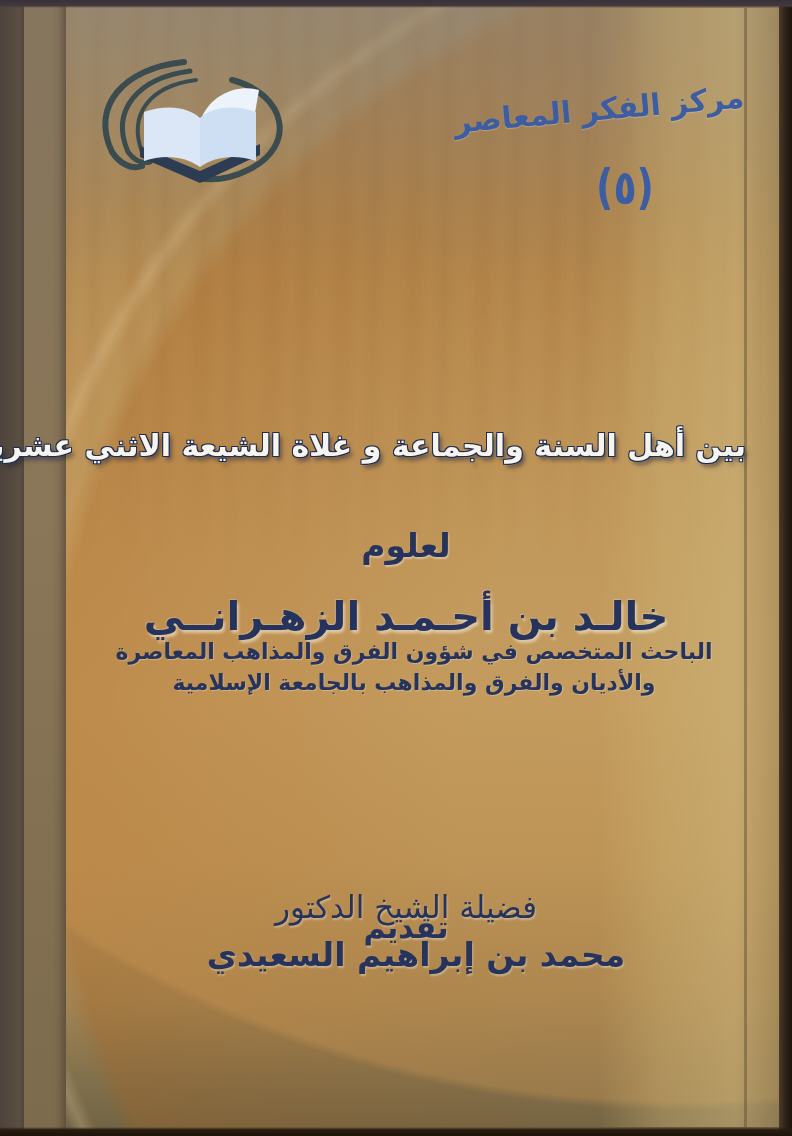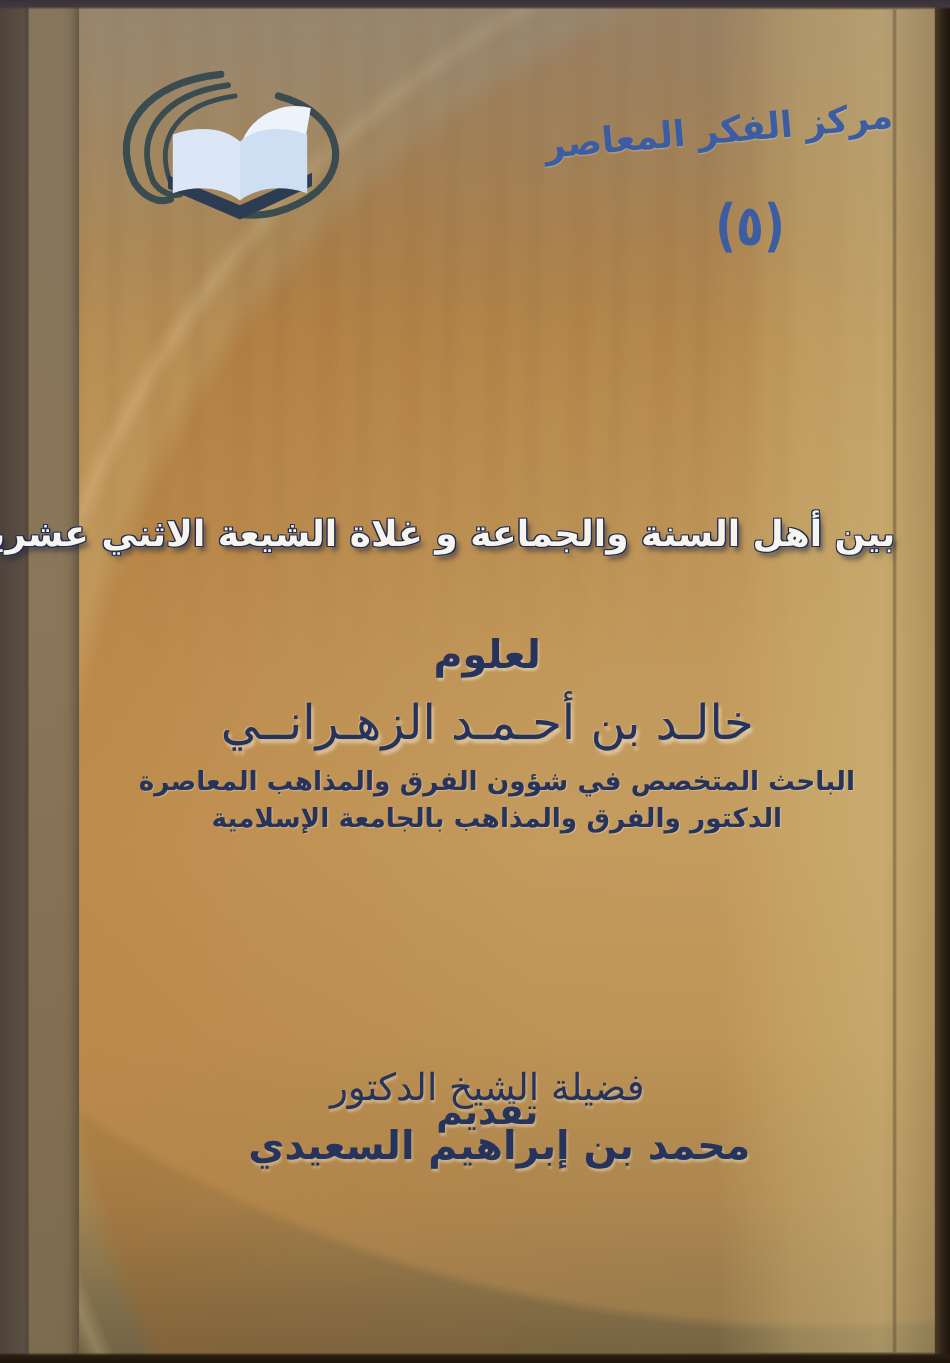--- a/index.html
+++ b/index.html
@@ -110,21 +110,21 @@
   }
   .subtitle{
     top:428px;font-size:30px;font-weight:700;color:var(--subtitle_fill);
     text-shadow:
       1px 1px 0 var(--title_outline), -1px -1px 0 var(--title_outline),
       1px -1px 0 var(--title_outline), -1px 1px 0 var(--title_outline),
       3px 4px 4px rgba(25,32,62,0.55);
   }
   .byline{top:526px;font-size:33px;font-weight:700;color:var(--text_navy);
     text-shadow:1px 2px 2px rgba(245,240,225,0.45);}
-  .author{top:580px;font-size:40px;font-weight:400;color:var(--text_navy);
+  .author{top:593px;font-size:40px;font-weight:700;color:var(--text_navy);
     text-shadow:2px 3px 3px rgba(245,240,225,0.55),-1px -1px 0 rgba(255,255,255,0.20);}
   .bio{top:636px;font-size:22px;font-weight:700;line-height:31px;color:var(--text_navy);
     text-shadow:1px 1px 1px rgba(240,235,220,0.35);}
   .bio span{display:block;padding-left:16px;}
   .fw-label{top:872px;font-size:30px;font-weight:700;color:var(--text_navy);
     text-shadow:1px 2px 2px rgba(240,235,220,0.40);margin-top:38px;}
   .fw-honorific{top:889px;font-size:31px;font-weight:400;color:var(--text_navy);
     text-shadow:1px 2px 2px rgba(240,235,220,0.40);}
   .fw-name{top:935px;font-size:33px;font-weight:700;color:var(--text_navy);
     text-shadow:1px 2px 2px rgba(240,235,220,0.40);padding-left:20px;}
@@ -170,21 +170,21 @@
     <div class="brand">مركز الفكر المعاصر</div>
     <div class="series">(٥)</div>
 
     <div class="center-line subtitle">بين أهل السنة والجماعة و غلاة الشيعة الاثني عشرية</div>
 
     <div class="center-line byline">لعلوم</div>
     <div class="center-line author">خالـد بن أحـمـد الزهـرانــي</div>
 
     <div class="center-line bio">
       <span>الباحث المتخصص في شؤون الفرق والمذاهب المعاصرة</span>
-      <span>الدكتور والفرق والمذاهب بالجامعة الإسلامية</span>
+      <span>والأديان والفرق والمذاهب بالجامعة الإسلامية</span>
     </div>
 
     <div class="center-line fw-label">تقديم</div>
     <div class="center-line fw-honorific">فضيلة الشيخ الدكتور</div>
     <div class="center-line fw-name">محمد بن إبراهيم السعيدي</div>
 
   </div>
 </div>
 
 </body></html>

